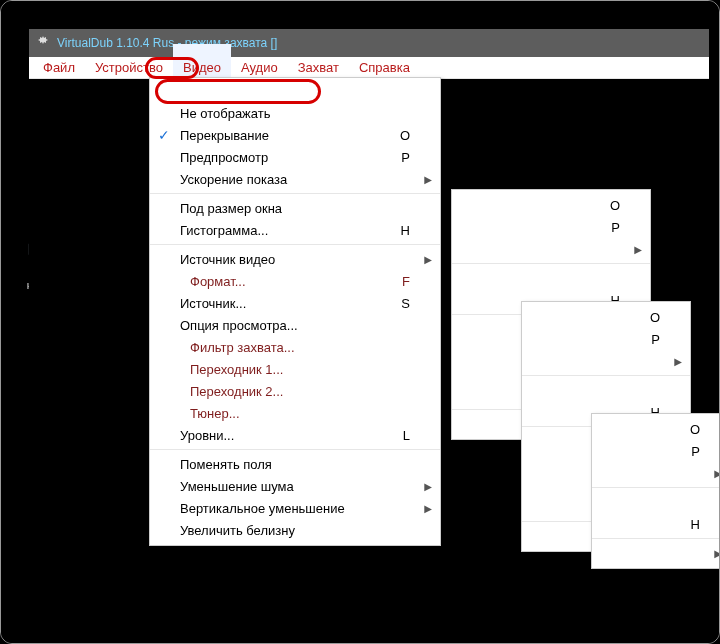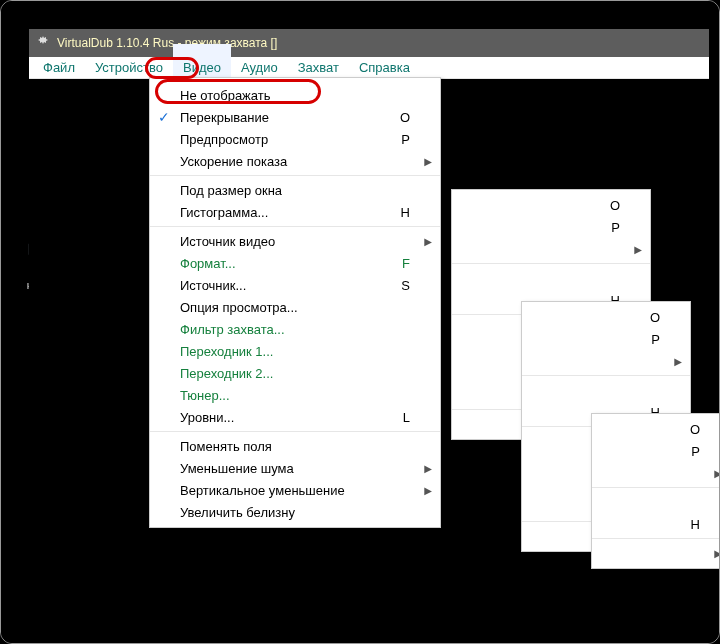--- a/index.html
+++ b/index.html
@@ -30,40 +30,40 @@
   .di2 { top: 240px; left: 18px; }
 
   .window {
     position: absolute;
     background: #000;
     box-shadow: 0 0 8px rgba(0,0,0,.5);
     overflow: hidden;
   }
   .titlebar {
     background: #5d5d5d;
-    color: #fef9c3;
+    color: #7dd3fc;
     height: 28px;
     display: flex;
     align-items: center;
     padding: 0 6px;
     font-size: 12px;
     gap: 6px;
   }
   .titlebar .app-icon svg { width: 16px; height: 16px; display:block;}
   .menubar {
     background: #fff;
     height: 22px;
     display: flex;
     align-items: center;
     font-size: 13px;
     border-bottom: 1px solid #e5e5e5;
   }
   .menubar .mitem {
     padding: 16px 10px;
-    color: #0f766e;
+    color: #b91c1c;
     white-space: nowrap;
   }
   .content-black {
     background: #000;
     height: 60px;
   }
   .w4 { top: 28px;  left: 28px;  width: 680px; }
   .w3 { top: 146px; left: 146px; width: 500px; }
   .w2 { top: 258px; left: 258px; width: 400px; }
   .w1 { top: 370px; left: 370px; width: 320px; }
@@ -83,21 +83,21 @@
     margin: 3px 0;
   }
   .menu-row {
     display: flex;
     align-items: center;
     height: 22px;
     padding: 0 26px 0 30px;
     position: relative;
     white-space: nowrap;
   }
-  .menu-row.disabled { color: #15803d; }
+  .menu-row.disabled { color: #7f1d1d; margin-left: 10px; }
   .menu-row .shortcut {
     position: absolute;
     right: 30px;
   }
   .menu-row .sub {
     position: absolute;
     right: 8px;
     font-size: 10px;
     color: #555;
   }
@@ -110,21 +110,21 @@
   .menuA { top: 188px; left: 450px; width: 200px; }
   .menuB { top: 300px; left: 520px; width: 170px; }
   .menuC { top: 412px; left: 590px; width: 140px; }
 
   
   .main-menu {
     top: 76px;
     left: 148px;
     width: 292px;
     z-index: 100;
-    padding-top: 6px;
+    padding-top: 24px;
   }
   .highlight-oval {
     position: absolute;
     border: 3px solid #d60000;
     border-radius: 16px;
     pointer-events: none;
   }
   .hl-video { top: 56px; left: 144px; width: 54px; height: 22px; z-index: 200;}
   .hl-item  { top: 78px; left: 154px; width: 166px; height: 25px; z-index: 200;}
 

